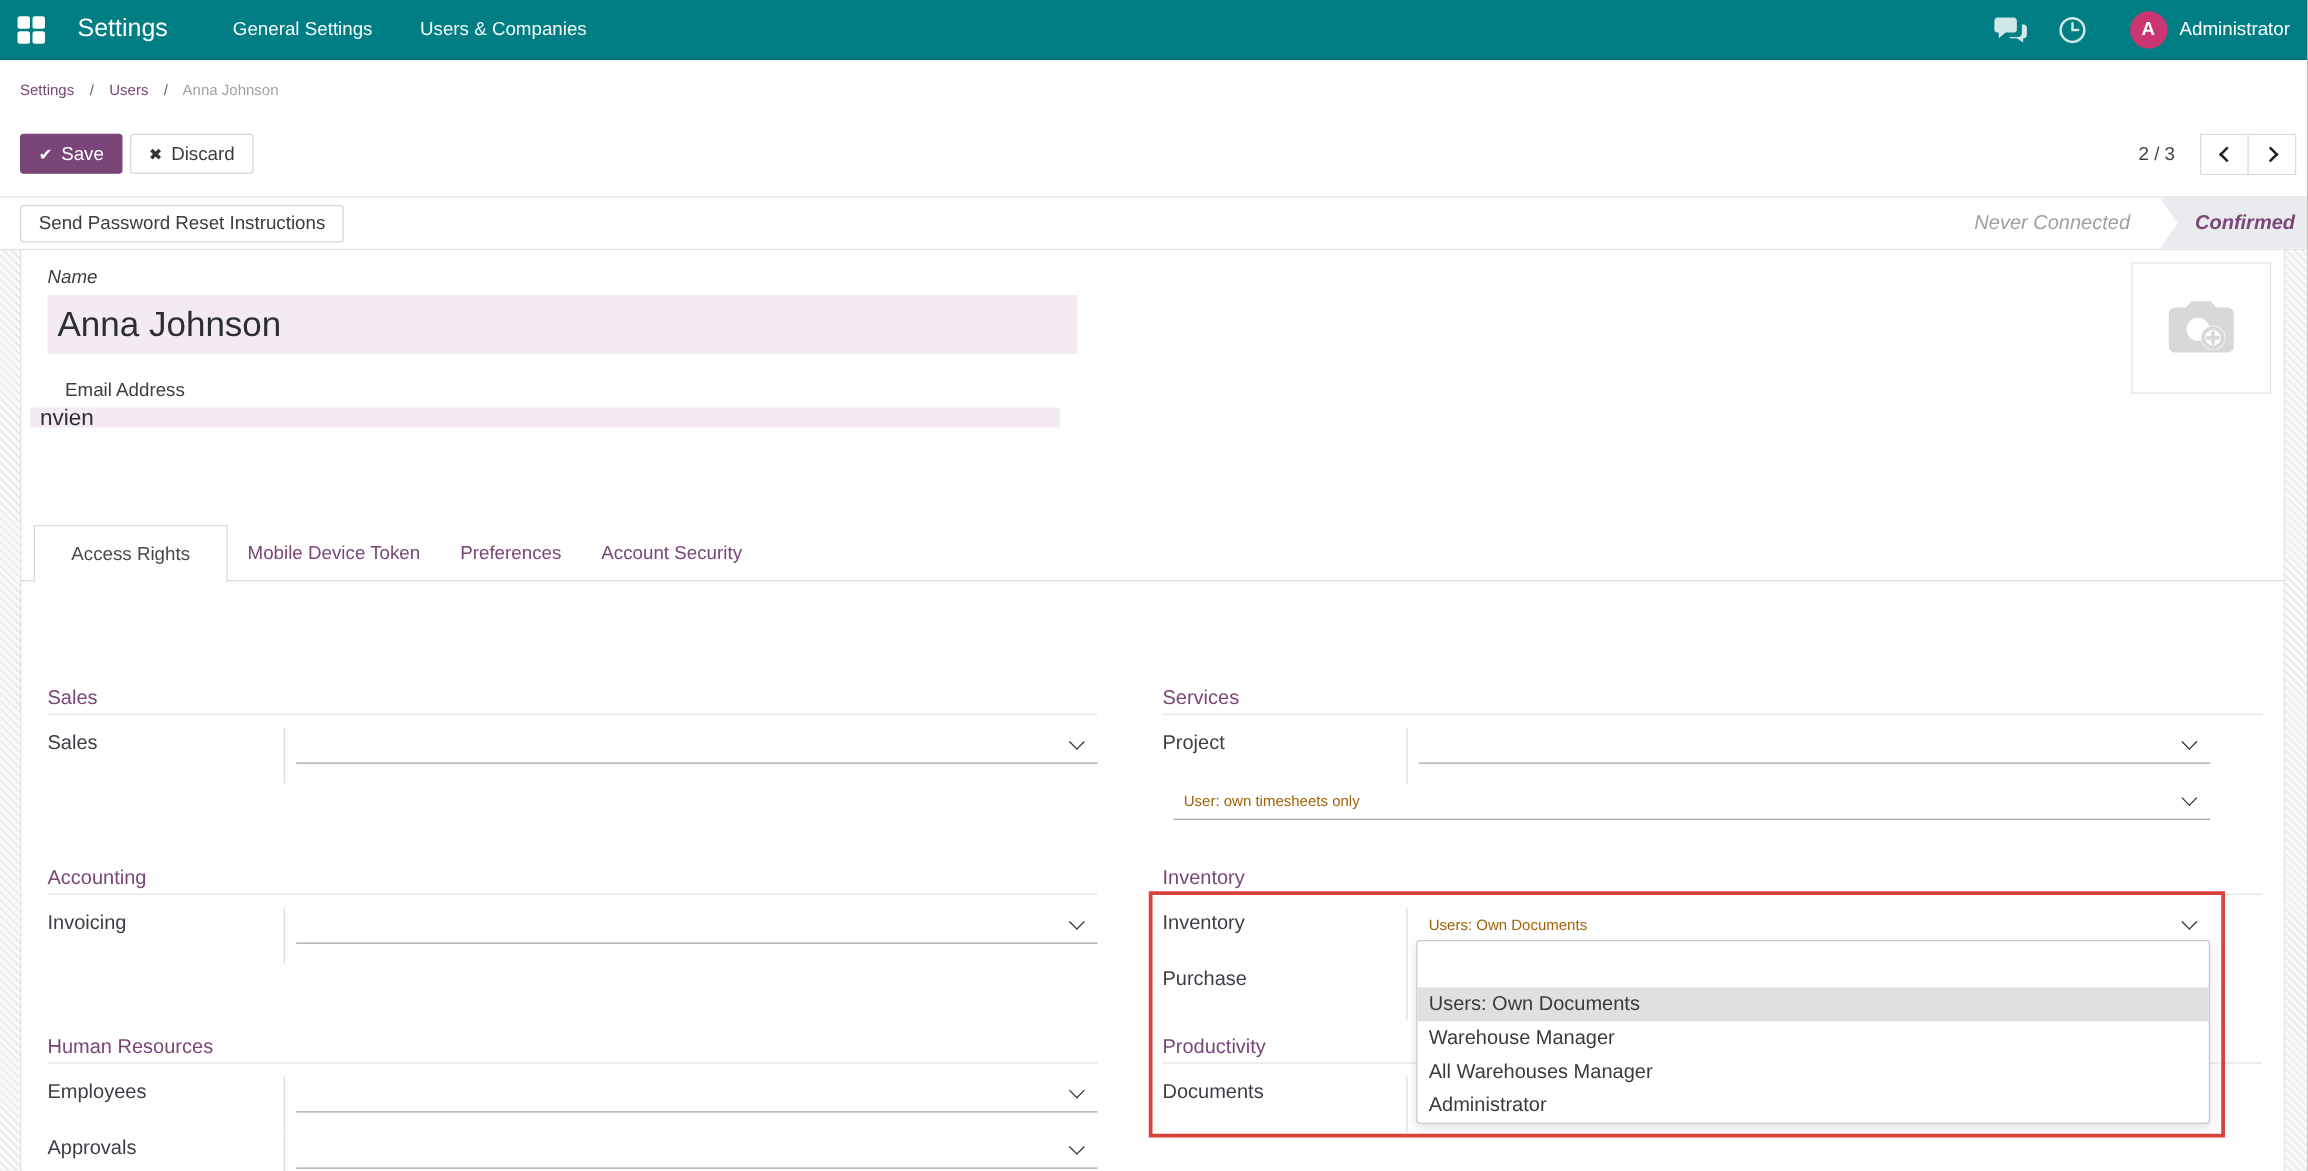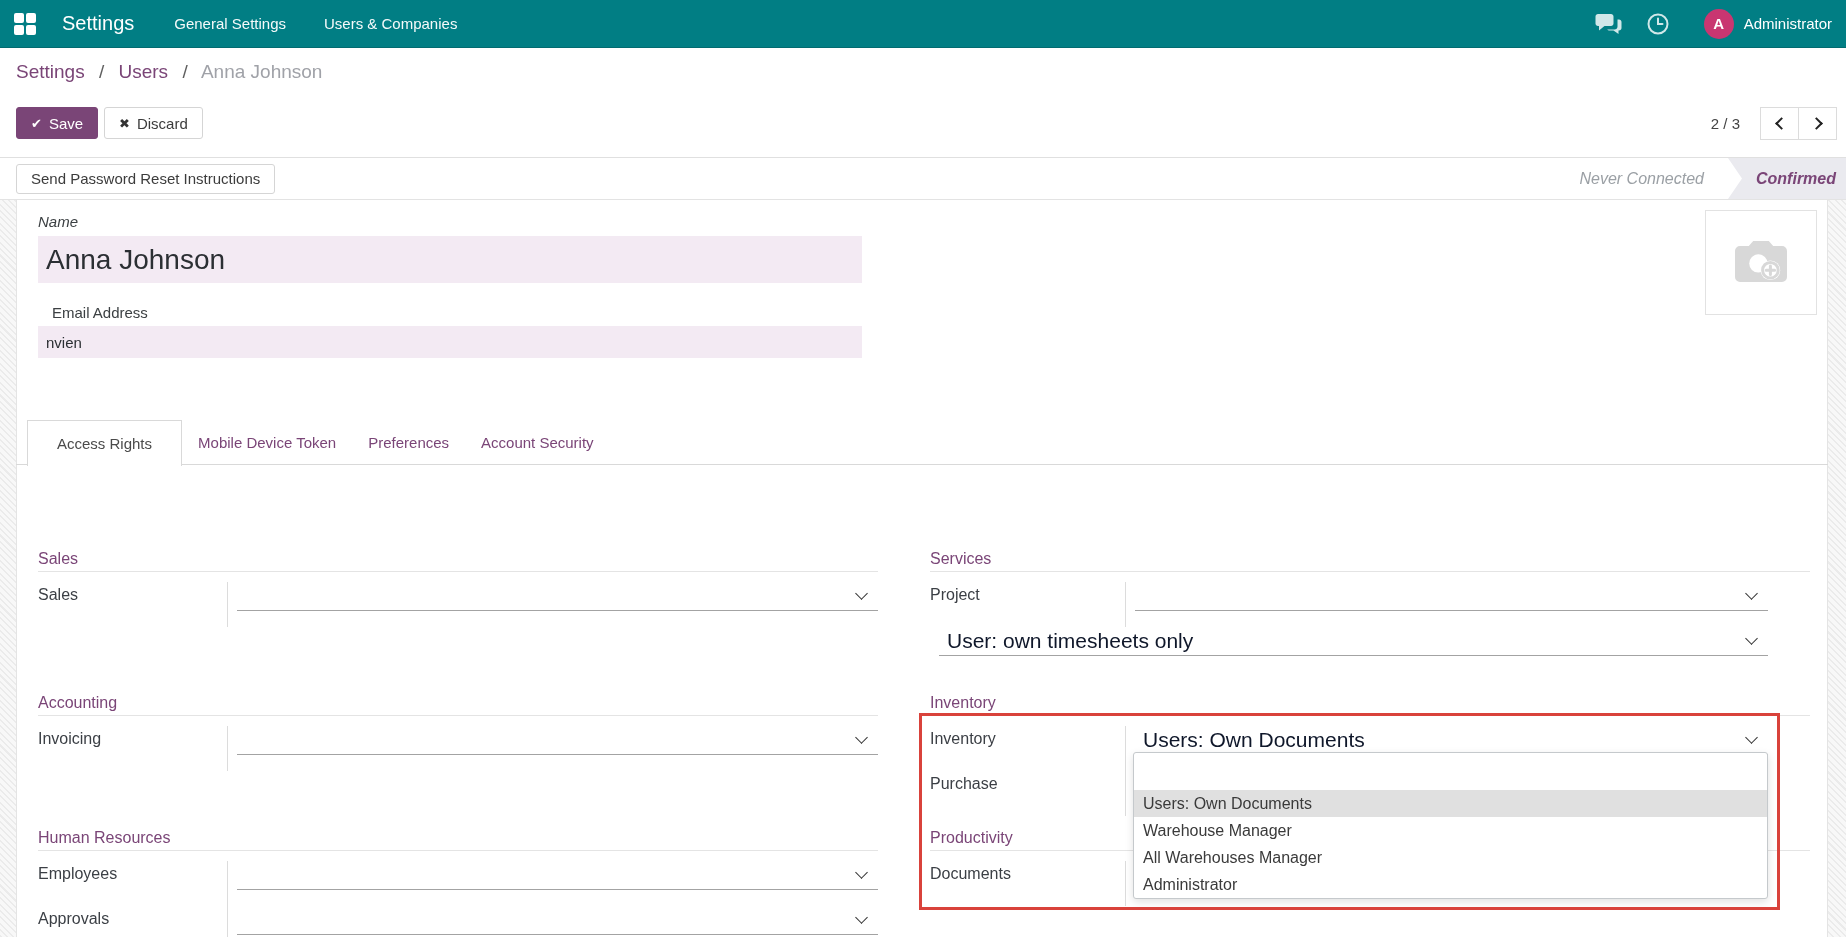--- a/index.html
+++ b/index.html
@@ -13,31 +13,31 @@
 
   
   .topbar{position:absolute; left:0; top:0; width:100%; height:48px; background:var(--teal);
           display:flex; align-items:center; justify-content:space-between; padding:0 14px;
           border-bottom:1px solid #026b70;}
   .tb-left{display:flex; align-items:center;}
   .apps-btn{background:none; border:none; cursor:pointer; display:flex; align-items:center;}
   .grid-icon{display:grid; grid-template-columns:10px 10px; grid-gap:2px;}
   .grid-icon i{width:10px; height:10px; background:#fff; border-radius:2px; display:block;}
   .tb-app{color:#fff; font-size:20px; font-weight:500; margin-left:26px; cursor:pointer;}
-  .tb-menus{display:flex; margin-left:40px;}
+  .tb-menus{display:flex; margin-left:52px;}
   .tb-menus a{color:rgba(255,255,255,.96); font-size:15px; text-decoration:none; margin-right:38px; cursor:pointer;}
   .tb-right{display:flex; align-items:center;}
   .tb-iconbtn{background:none; border:none; cursor:pointer; margin-left:24px; display:flex; align-items:center;}
   .avatar{width:30px; height:30px; border-radius:50%; background:var(--avatar); color:#fff;
           font-size:15px; font-weight:700; display:flex; align-items:center; justify-content:center; margin-left:34px;}
   .tb-user{color:#fff; font-size:15px; margin-left:10px; cursor:pointer;}
 
   
   .breadcrumb-bar{position:absolute; left:0; top:48px; width:100%; height:48px; display:flex; align-items:center; padding-left:16px;}
-  .breadcrumb{font-size:19px;}
+  .breadcrumb{font-size:12px;}
   .breadcrumb a{color:var(--purple); text-decoration:none; cursor:pointer;}
   .breadcrumb .sep{color:#5f5f5f; margin:0 9px;}
   .breadcrumb .current{color:#a0a2a8;}
 
   
   .control-bar{position:absolute; left:0; top:96px; width:100%; height:62px; border-bottom:1px solid #e0e0e0;}
   .btn{height:32px; font-size:15px; font-family:inherit; cursor:pointer; border-radius:3px;
        display:inline-flex; align-items:center; padding:0 14px;}
   .btn-save{position:absolute; left:16px; top:11px; background:var(--purple); border:1px solid var(--purple); color:#fff;}
   .btn-save .ic{font-size:13px; margin-right:7px;}
@@ -64,42 +64,42 @@
 
   
   .sheet-bg{position:absolute; left:0; top:200px; right:0; bottom:0;
             background-image:repeating-linear-gradient(45deg,#ebebeb 0,#ebebeb 1.5px,#f8f8f8 1.5px,#f8f8f8 4.5px);}
   .sheet{position:absolute; left:16px; right:18px; top:0; bottom:0; background:#fff;
          border-left:1px solid #e4e4e4; border-right:1px solid #e4e4e4;}
 
   .flabel{position:absolute; font-size:15px; color:#3c4043; z-index:2;}
   .finput{position:absolute; background:var(--lav); z-index:2; display:flex; align-items:center; padding-left:8px; color:#2b2f33;}
   .name-input{left:38px; top:236px; width:824px; height:47px; font-size:28px;}
-  .email-input{left:38px; top:326px; width:824px; height:32px; font-size:15px;}
+  .email-input{left:24px; top:326px; width:824px; height:16px; font-size:18px;}
 
   .photo-box{position:absolute; left:1705px; top:210px; width:112px; height:105px; background:#fff;
              border:1px solid #e2e2e2; z-index:2; display:flex; align-items:center; justify-content:center; cursor:pointer;}
 
   
   .tabs-line{position:absolute; left:16px; right:18px; top:464px; border-top:1px solid #d9d9d9; z-index:1;}
   .tabs{position:absolute; left:27px; top:420px; height:46px; display:flex; z-index:2;}
   .tab{font-size:15px; color:var(--purple); padding:14px 16px 0; cursor:pointer; white-space:nowrap;}
   .tab.active{background:#fff; border:1px solid #d9d9d9; border-bottom:none; color:#4a4a4a; padding:14px 29px 0;}
 
   
   .group{position:absolute; z-index:2;}
   .group-title{height:22px; font-size:16px; font-weight:500; color:var(--purple); border-bottom:1px solid #e4e4e4;}
   .rows{margin-top:10px;}
   .row{display:flex; height:45px;}
   .row-label{width:190px; border-right:1px solid #dcdcdc; font-size:16px; color:#3b3f45; padding-top:4px;}
   .group.right .row-label{width:196px;}
   .row-field{flex:1; margin-left:9px; height:29px; border-bottom:1px solid #a3a3a3; display:flex;
              align-items:center; padding:0 12px 0 8px; cursor:pointer; position:relative;}
   .group.right .row-field{margin-right:42px;}
-  .row-value{flex:1; font-size:21px; color:#0f172a;}
+  .row-value{flex:1; font-size:12px; color:#a16207;}
   .chev-d{width:9px; height:9px; border-right:1.6px solid #2f2f2f; border-bottom:1.6px solid #2f2f2f;
           transform:rotate(45deg); margin-top:-5px;}
 
   
   .dropdown{position:absolute; left:1133px; top:752px; width:635px; height:147px; background:#fff;
             border:1px solid #c5c9cc; border-radius:3px; box-shadow:0 3px 8px rgba(0,0,0,.12); z-index:6; overflow:hidden;}
   .dd-blank{height:37px; cursor:pointer;}
   .dd-opt{height:27px; line-height:27px; padding-left:9px; font-size:16px; color:#3a3a3a; cursor:pointer;}
   .dd-opt.selected{background:var(--optsel);}
 

